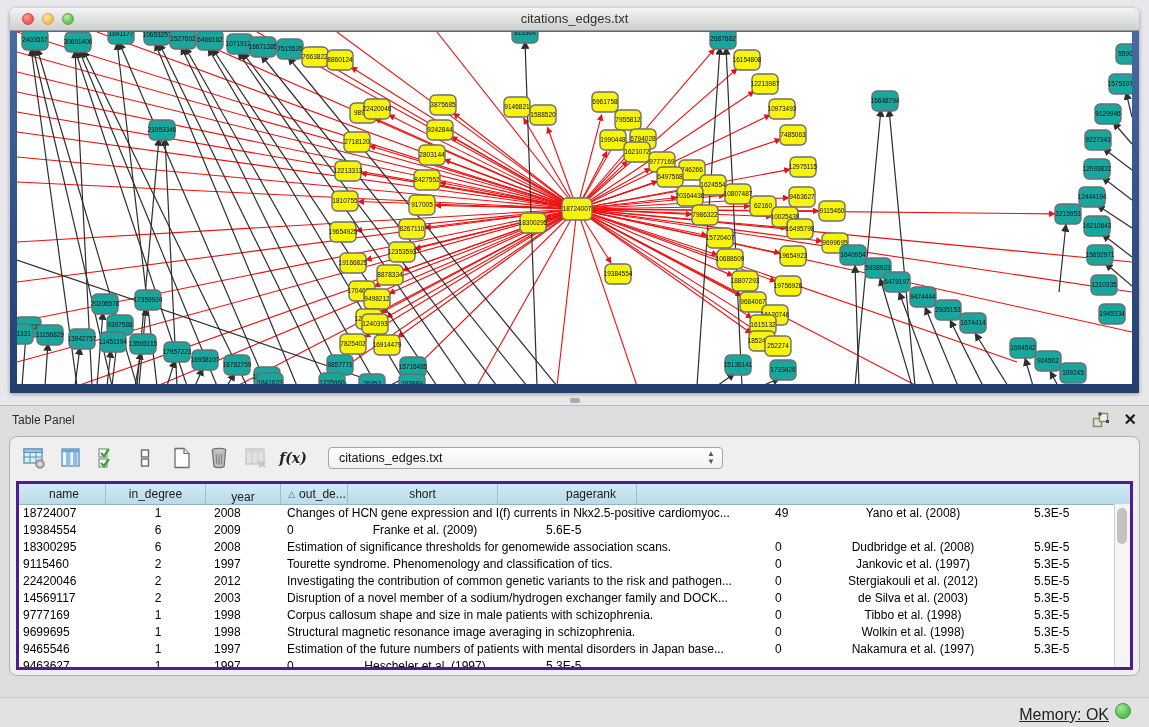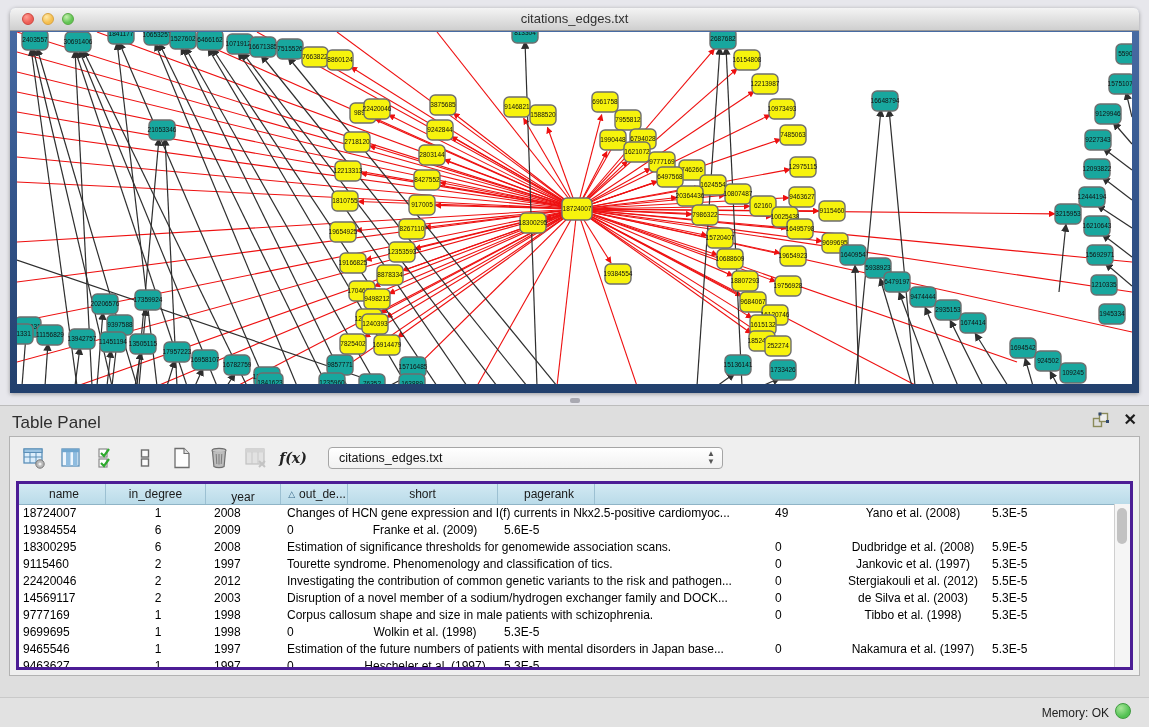--- a/index.html
+++ b/index.html
@@ -24,26 +24,26 @@
 
   
   .splitter{position:absolute;left:0;top:393px;width:1149px;height:12px;}
   .splitter-handle{position:absolute;left:570px;top:5px;width:10px;height:5px;
     background:#9a9aa2;border-radius:2px;opacity:.8;}
 
   
   .table-panel{position:absolute;left:0;top:405px;width:1149px;height:292px;
     background:#dedede;border-top:1px solid #bcbcbc;}
   .panel-header{position:absolute;left:0;top:0;right:0;height:28px;}
-  .panel-title{position:absolute;left:12px;top:7px;font-size:17px;color:#2e2e2e;}
+  .panel-title{position:absolute;left:12px;top:7px;font-size:12px;color:#2e2e2e;}
   .panel-float{position:absolute;right:40px;top:6px;width:17px;height:16px;cursor:pointer;}
   .panel-close{position:absolute;right:12px;top:4px;font-size:16px;font-weight:bold;color:#1c1c1c;cursor:pointer;}
 
   .panel-body{position:absolute;left:9px;right:9px;top:30px;height:238px;
-    background:#efefef;border:1px solid #b2b2b2;border-radius:0;}
+    background:#efefef;border:1px solid #b2b2b2;border-radius:8px;}
   .toolbar{position:absolute;left:0;top:0;right:0;height:42px;display:flex;align-items:center;
     gap:13px;padding-left:12px;}
   .tb-icon{width:24px;height:24px;display:flex;align-items:center;justify-content:center;cursor:pointer;}
   .tb-fx{font-family:"DejaVu Serif",serif;font-style:italic;font-weight:bold;font-size:14px;color:#222;}
   .combo{margin-left:10px;width:395px;height:22px;box-sizing:border-box;border:1px solid #a5a5a5;
     border-radius:4px;background:linear-gradient(180deg,#ffffff,#f1f1f1);position:relative;
     display:flex;align-items:center;cursor:pointer;}
   .combo-label{padding-left:10px;font-size:12.5px;color:#111;}
   .combo-stepper{position:absolute;right:7px;top:2px;font-size:8px;line-height:8px;color:#555;text-align:center;}
 
@@ -56,36 +56,36 @@
   .sort-glyph{font-size:9px;color:#3a6a8a;}
   .trow{display:flex;height:17px;}
   .cell{box-sizing:border-box;padding:1px 4px 0 8px;font-size:12px;color:#000;
     white-space:nowrap;overflow:hidden;}
   .col-0{width:87px;padding-left:4px;}
   .col-1{width:100px;text-align:center;}
   .col-2{width:75px;align-items:flex-end;}
   .col-3{width:488px;padding-left:6px;}
   .col-4{width:67px;padding-left:6px;}
   .col-5{width:150px;text-align:center;}
-  .col-6{width:97px;padding-left:6px;}
+  .col-6{width:97px;padding-left:6px;margin-left:42px;}
   .vscroll{position:absolute;right:0;top:20px;bottom:0;width:15px;background:#f5f5f5;
     border-left:1px solid #cfcfcf;}
   .vthumb{position:absolute;left:2px;top:4px;width:10px;height:36px;background:#c2c2c2;border-radius:6px;}
 
   .tabs{position:absolute;left:50%;transform:translateX(-50%);top:271px;display:flex;height:19px;
     border:1px solid #9b9b9b;border-radius:5px;overflow:hidden;background:#fff;}
   .tab{display:flex;align-items:center;padding:0 14px;font-size:12.5px;color:#111;
     background:linear-gradient(180deg,#ffffff,#f0f0f0);border-right:1px solid #b7b7b7;cursor:pointer;}
   .tab:last-child{border-right:none;}
   .tab.selected{background:linear-gradient(180deg,#8f8f8f,#707070);color:#f4f4f4;}
 
   
   .status-bar{position:absolute;left:0;top:697px;width:1149px;height:30px;
     background:#e2e2e2;border-top:1px solid #c9c9c9;}
-  .memory{position:absolute;right:40px;top:8px;font-size:12px;color:#222;}
+  .memory{position:absolute;right:40px;top:8px;font-size:16px;color:#222;text-decoration:underline;}
   .mem-dot{position:absolute;right:18px;top:5px;width:14px;height:14px;border-radius:50%;
     background:radial-gradient(circle at 35% 30%,#a8e69a,#52c152 65%);border:1px solid #3f9b3f;}
 </style>
 </head>
 <body>
 
 <div class="net-window">
   <div class="titlebar">
     <div class="lights">
       <div class="light red"></div>
@@ -663,20 +663,21 @@
             <div class="cell col-2">1998</div>
             <div class="cell col-3">Corpus callosum shape and size in male patients with schizophrenia.</div>
             <div class="cell col-4">0</div>
             <div class="cell col-5">Tibbo et al. (1998)</div>
             <div class="cell col-6">5.3E-5</div>
           </div>
           <div class="trow">
             <div class="cell col-0">9699695</div>
             <div class="cell col-1">1</div>
             <div class="cell col-2">1998</div>
+            <div class="cell col-3">Structural magnetic resonance image averaging in schizophrenia.</div>
             <div class="cell col-4">0</div>
             <div class="cell col-5">Wolkin et al. (1998)</div>
             <div class="cell col-6">5.3E-5</div>
           </div>
           <div class="trow">
             <div class="cell col-0">9465546</div>
             <div class="cell col-1">1</div>
             <div class="cell col-2">1997</div>
             <div class="cell col-3">Estimation of the future numbers of patients with mental disorders in Japan base...</div>
             <div class="cell col-4">0</div>

